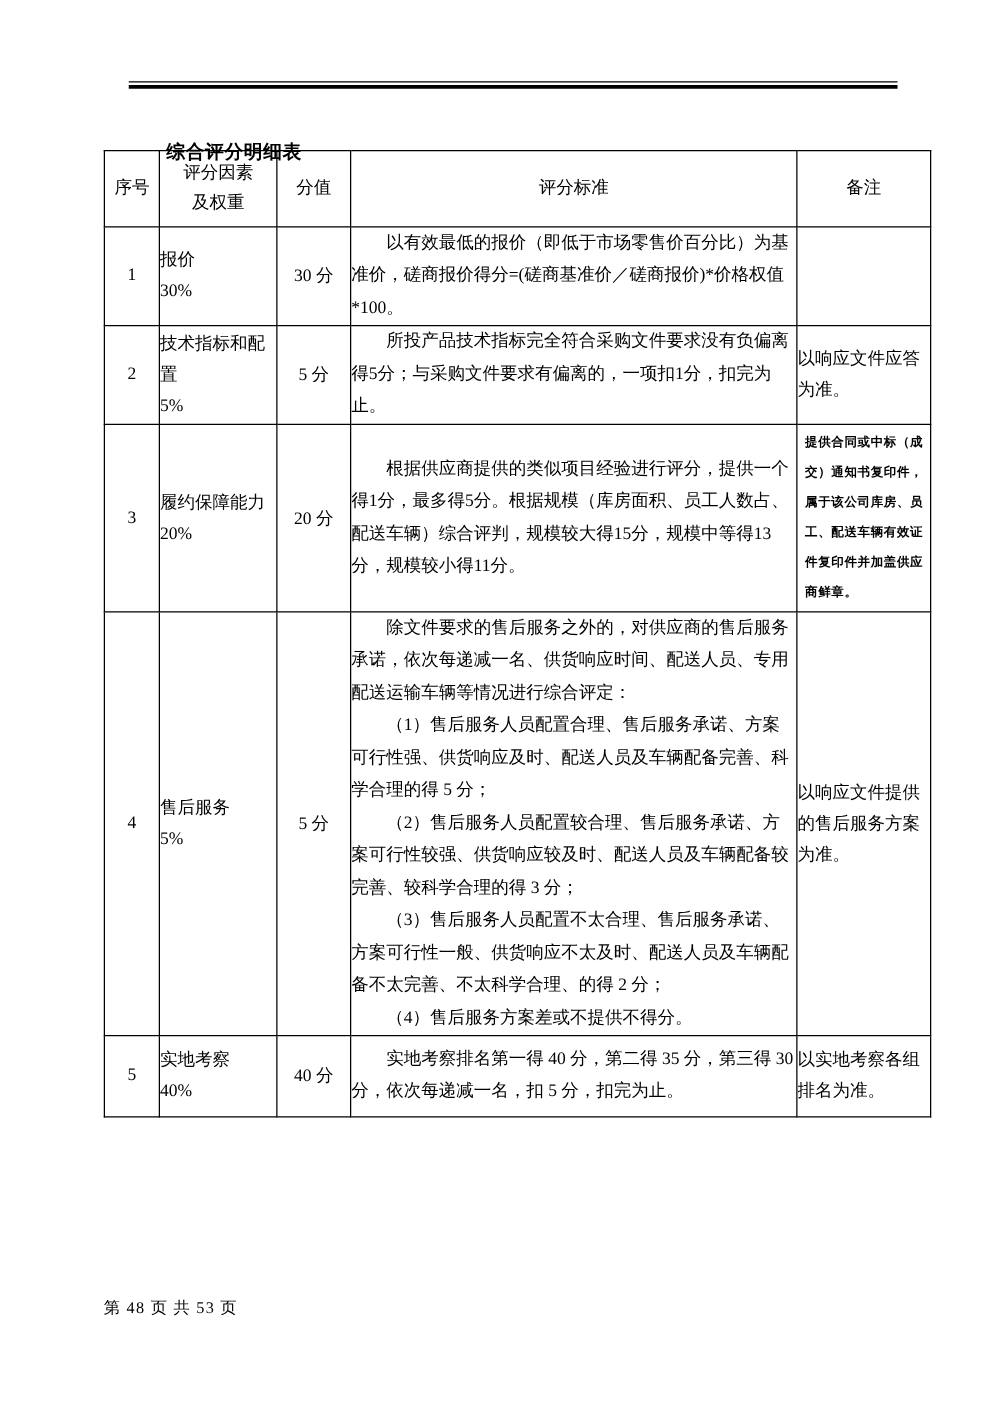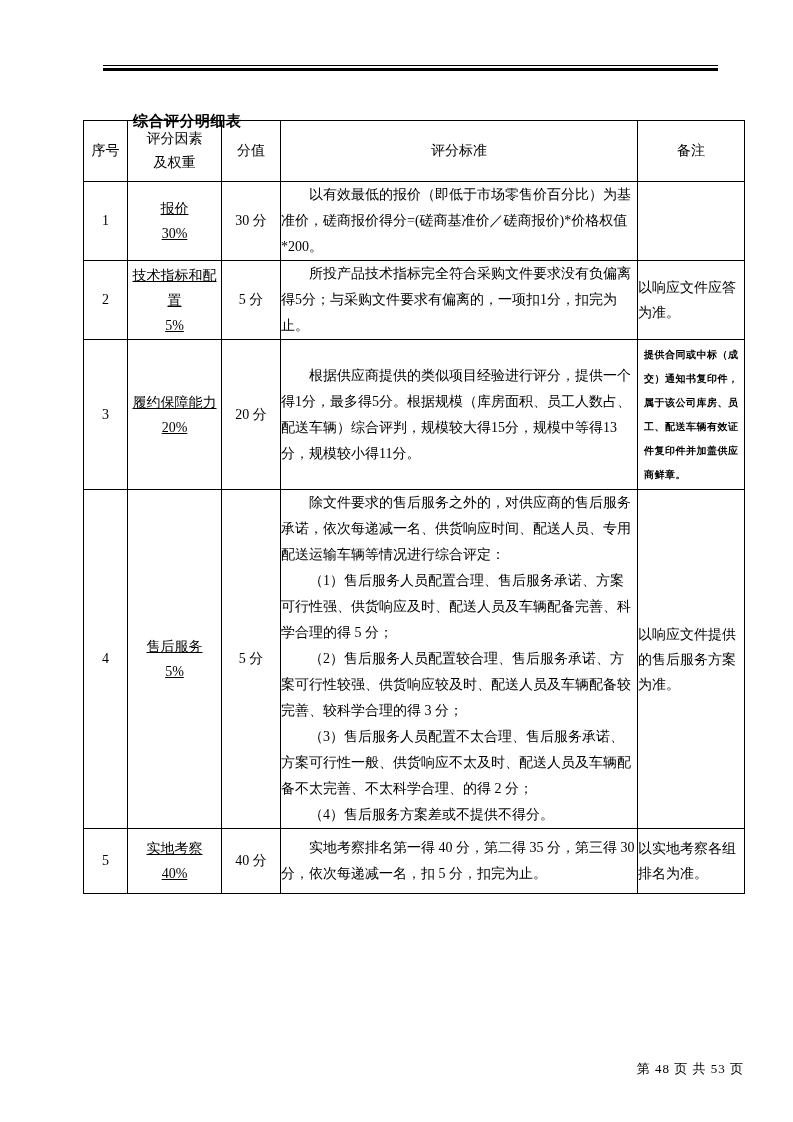--- a/index.html
+++ b/index.html
@@ -33,35 +33,35 @@
   }
   .scoring th { text-align: center; line-height: 24px; }
   tr.hr { height: 61px; }
   tr.r1 { height: 78px; }
   tr.r2 { height: 77px; }
   tr.r3 { height: 150px; }
   tr.r4 { height: 338px; }
   tr.r5 { height: 65px; }
 
   .c-no, .c-score { text-align: center; }
-  .c-factor { text-align: center; line-height: 25px; padding: 0 4px; text-decoration: underline; }
+  .c-factor { line-height: 25px; padding: 0 4px; }
   .c-factor .line { line-height: 25px; }
 
   .c-crit { text-align: left; padding: 1px 8px 1px 10px; }
   .c-crit p { margin: 0; text-indent: 2em; line-height: 26px; }
 
   .c-remark { text-align: left; font-size: 13px; line-height: 25px; padding: 2px 9px 2px 8px; }
   .c-remark.small {
     font-size: 10px; font-weight: bold; letter-spacing: 0.5px;
     line-height: 24px; padding: 2px 5px 2px 6px; margin-left: 42px;
   }
 
   .page-footer {
     position: absolute; left: 83px; top: 1037px; width: 661px;
-    text-align: right; font-size: 13px; letter-spacing: 1px; margin-top: 23px;
+    text-align: left; font-size: 13px; letter-spacing: 1px;
   }
 </style>
 </head>
 <body>
 
 <div class="header-rule">
   <div class="thin"></div>
   <div class="thick"></div>
 </div>
 
@@ -89,21 +89,21 @@
   </thead>
   <tbody>
     <tr class="r1">
       <td class="c-no">1</td>
       <td class="c-factor">
         <div class="line">报价</div>
         <div class="line">30%</div>
       </td>
       <td class="c-score">30 分</td>
       <td class="c-crit">
-        <p>以有效最低的报价（即低于市场零售价百分比）为基准价，磋商报价得分=(磋商基准价／磋商报价)*价格权值*200。</p>
+        <p>以有效最低的报价（即低于市场零售价百分比）为基准价，磋商报价得分=(磋商基准价／磋商报价)*价格权值*100。</p>
       </td>
       <td class="c-remark"></td>
     </tr>
 
     <tr class="r2">
       <td class="c-no">2</td>
       <td class="c-factor">
         <div class="line">技术指标和配置</div>
         <div class="line">5%</div>
       </td>

